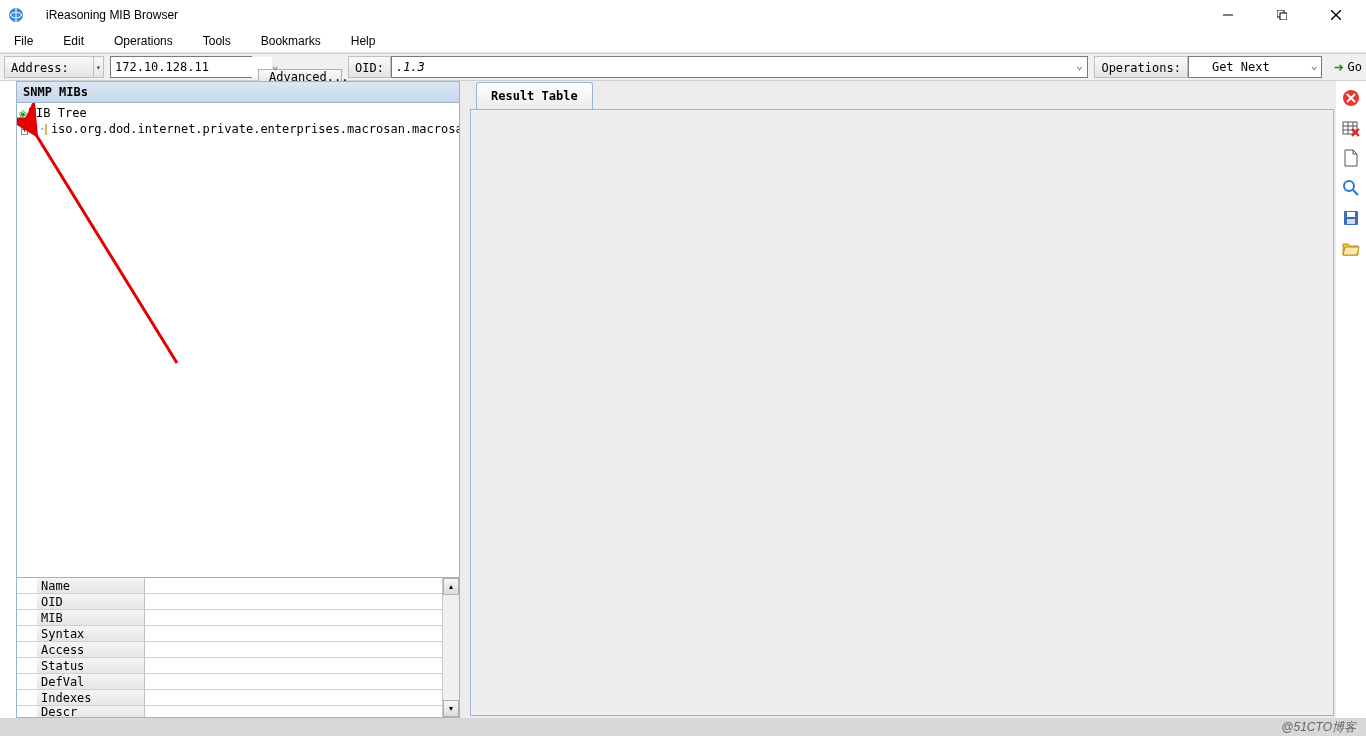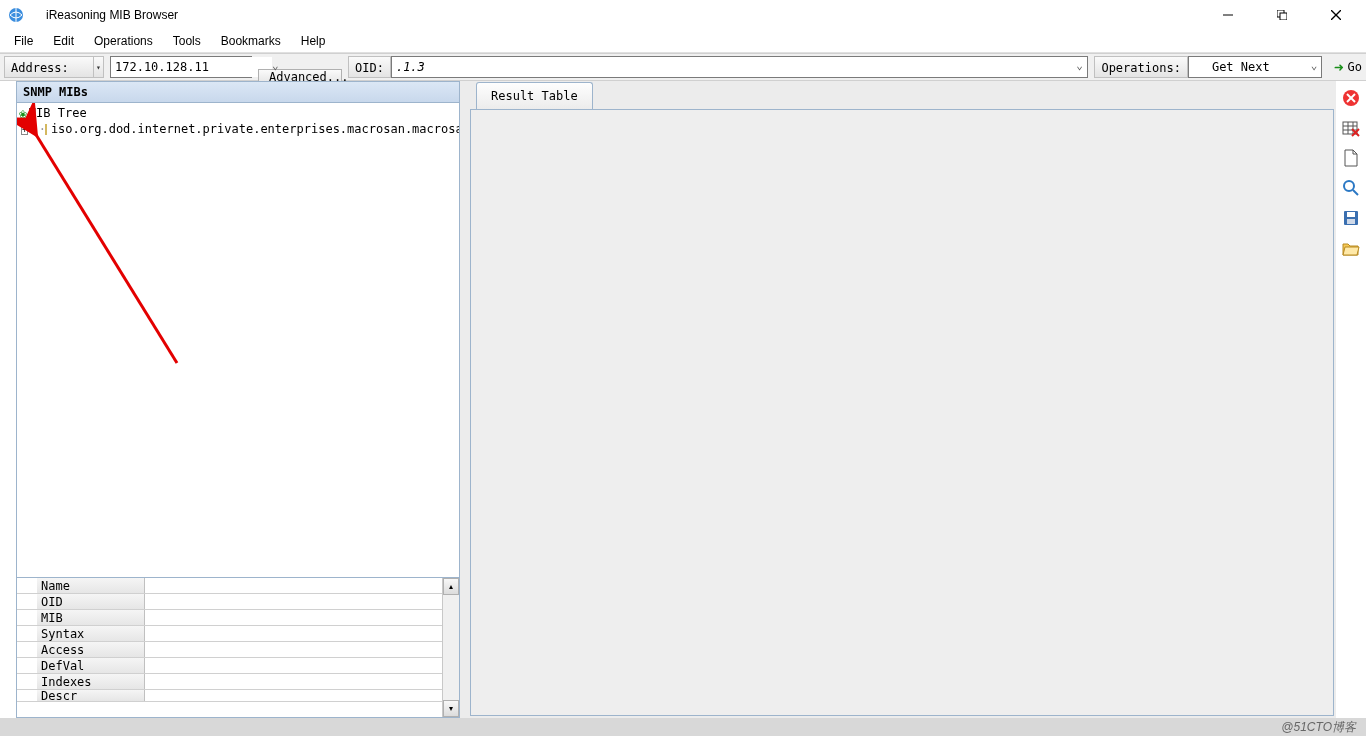--- a/index.html
+++ b/index.html
@@ -7,21 +7,21 @@
 
   
   .titlebar { height: 30px; display: flex; align-items: center; padding: 0 8px; background: #fff; border-bottom: 1px solid #fff; gap: 16px; }
   .titlebar .app-icon { width: 16px; height: 16px; margin-right: 6px; display:inline-flex; align-items:center; justify-content:center;}
   .titlebar .title-text { color: #000; font-size: 12px; }
   .win-btns { margin-left: auto; display: flex; gap: 26px; align-items: center; padding-right: 8px;}
   .win-btn { width: 28px; height: 22px; display: flex; align-items: center; justify-content: center; color:#000;}
   .win-btn svg { width:10px; height:10px; }
 
   
-  .menubar { height: 22px; display: flex; align-items: center; padding: 0 6px; gap: 4px; background: #fff; }
+  .menubar { height: 22px; display: flex; align-items: center; padding: 0 6px; gap: 14px; background: #fff; }
   .menubar .menu-item { padding: 2px 8px; color: #000; }
 
   .menubar-sep { height:1px; background:#e0e0e0; margin:0;}
 
   
   .toolbar { height: 28px; display: flex; align-items: center; background: #f0f0f0; border-top:1px solid #d0d0d0; border-bottom:1px solid #d0d0d0; padding: 0 4px; font-family: "NSimSun", "SimSun", monospace;}
   .toolbar .lbl { padding: 0 6px; color:#000; background: linear-gradient(#fafafa,#e4e4e4); height:22px; line-height:22px; border:1px solid #c0c0c0;}
   .toolbar .lbl.first{ width:90px;}
   .toolbar .drop-sm { width:10px; height:22px; background:linear-gradient(#fafafa,#e4e4e4); border:1px solid #c0c0c0; border-left:none; display:flex; align-items:center; justify-content:center;}
   .toolbar .drop-sm::after{ content:"▾"; font-size:8px; color:#333;}
@@ -57,21 +57,21 @@
   .prop-row { display:flex; height:16px; border-bottom:1px solid #d0d0d0;}
   .prop-row .k{ width:108px; background: linear-gradient(#f5f5f5,#e6e6e6); border-right:1px solid #c0c0c0; padding:0 4px; display:flex; align-items:center;margin-left:20px;}
   .prop-row .v{ flex:1; padding:0 4px; display:flex; align-items:center;}
   .prop-scroll { width:17px; background:#f0f0f0; border-left:1px solid #c8c8c8; display:flex; flex-direction:column;}
   .prop-scroll .sbtn{ height:17px; background:linear-gradient(#f8f8f8,#dcdcdc); border:1px solid #b0b0b0; font-size:8px; display:flex; align-items:center; justify-content:center;}
   .prop-scroll .track{ flex:1;}
 
   
   .right-pane { flex:1; display:flex; flex-direction:column; background:#ececec; padding:2px 2px 2px 6px; position:relative;}
   .tab-strip { height:26px; display:flex; align-items:flex-end; background:#ececec; padding-left:6px;}
-  .tab { height:27px; padding:0 14px; background: linear-gradient(#fefefe,#ececec); border:1px solid #9db4cc; border-bottom:none; border-top-left-radius:3px; border-top-right-radius:3px; display:flex; align-items:center; font-family:"NSimSun","SimSun", monospace; font-weight:normal;}
+  .tab { height:27px; padding:0 14px; background: linear-gradient(#fefefe,#ececec); border:1px solid #9db4cc; border-bottom:none; border-top-left-radius:3px; border-top-right-radius:3px; display:flex; align-items:center; font-family:"NSimSun","SimSun", monospace; font-weight:bold;}
   .table-wrap { flex:1; background:#eeeeee; border:1px solid #9db4cc; position:relative;}
   .table-head { display:flex; height:22px; background:linear-gradient(#fbfbfb,#e4e4e4); }
   .table-head .th { border-right:1px solid #c5c5c5; border-bottom:1px solid #c5c5c5; display:flex; align-items:center; justify-content:center; font-family:"NSimSun","SimSun", monospace;}
   .col-name{ width:370px;} .col-value{ width:350px;} .col-type{ width:72px;} .col-ip{ width:63px;}
   .table-body{ position:absolute; top:22px; left:0; right:0; bottom:0; background:#eeeeee;}
 
   
   .icon-rail { width:30px; height:100%; background:#fff; display:flex; flex-direction:column; gap:12px; padding-top:8px; align-items:center;}
   .rail-icon{ width:18px; height:18px; display:flex; align-items:center; justify-content:center;}
 
@@ -191,20 +191,24 @@
           </div>
         <div class="prop-row">
             <div class="k">Syntax</div>
             <div class="v"></div>
           </div>
         <div class="prop-row">
             <div class="k">Access</div>
             <div class="v"></div>
           </div>
         <div class="prop-row">
+            <div class="k">Status</div>
+            <div class="v"></div>
+          </div>
+        <div class="prop-row">
             <div class="k">DefVal</div>
             <div class="v"></div>
           </div>
         <div class="prop-row">
             <div class="k">Indexes</div>
             <div class="v"></div>
           </div>
         <div class="prop-row" style="height:12px; overflow:hidden;">
             <div class="k">Descr</div>
             <div class="v"></div>

